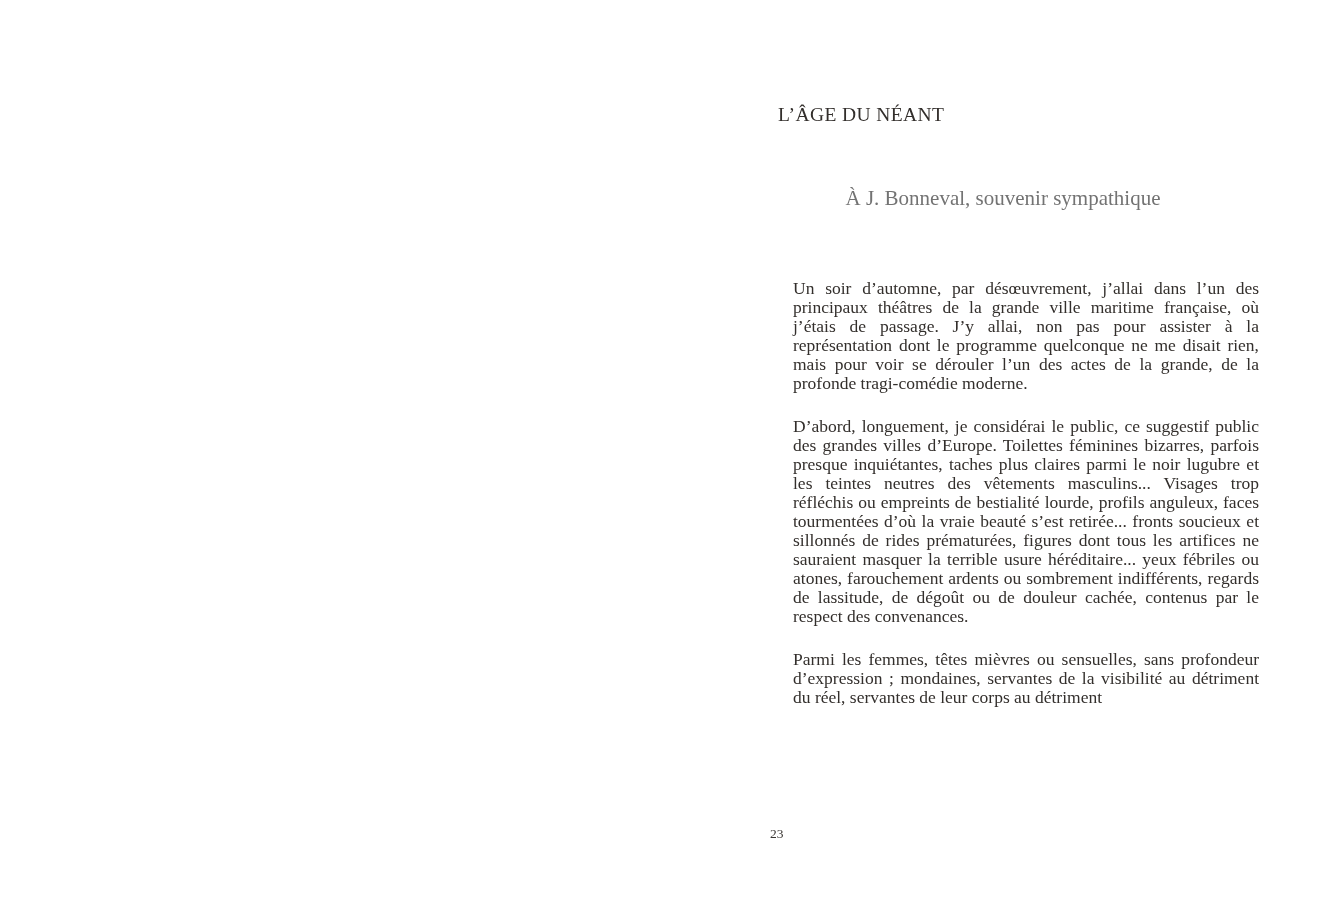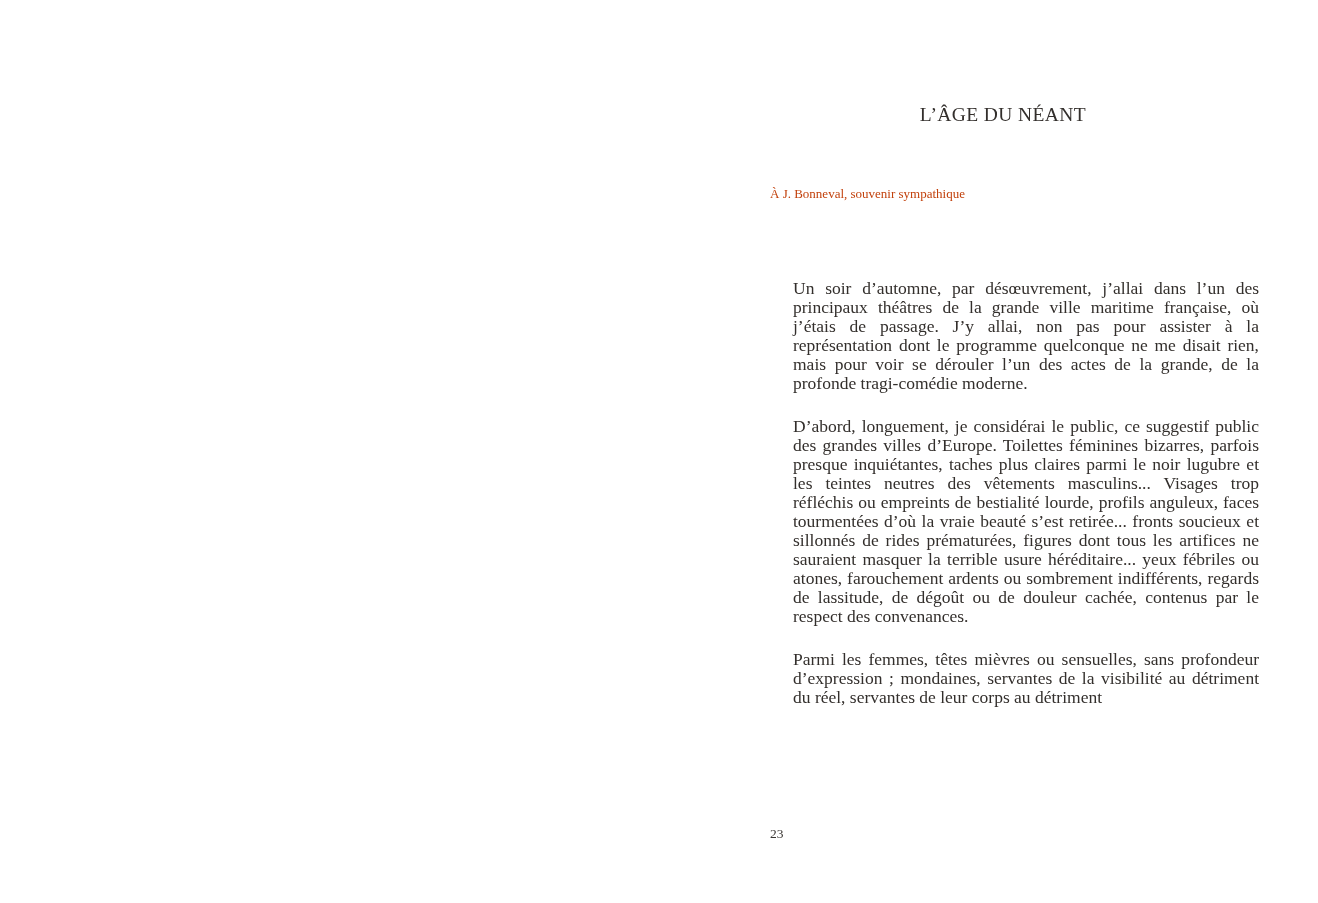--- a/index.html
+++ b/index.html
@@ -32,36 +32,36 @@
     position: absolute;
     left: 770px;
     top: 0;
     width: 466px;
     height: 903px;
     background: #ffffff;
   }
   .chapter-title {
     position: absolute;
     top: 104px;
-    left: 0;
+    left: 8px;
     width: 100%;
-    text-align: center;
+    text-align: left;
     font-size: 19.5px;
     letter-spacing: 0.4px;
     color: #332f2c;
     white-space: nowrap;
   }
   .dedication {
     position: absolute;
     top: 186px;
     left: 0;
     width: 100%;
-    text-align: left;
-    font-size: 13px;
-    color: #c2410c;
+    text-align: center;
+    font-size: 21px;
+    color: #737373;
     white-space: nowrap;
   }
   .body-text {
     position: absolute;
     top: 279px;
     left: 0;
     width: 466px;
     font-size: 17.5px;
     line-height: 19px;
     text-align: justify;

